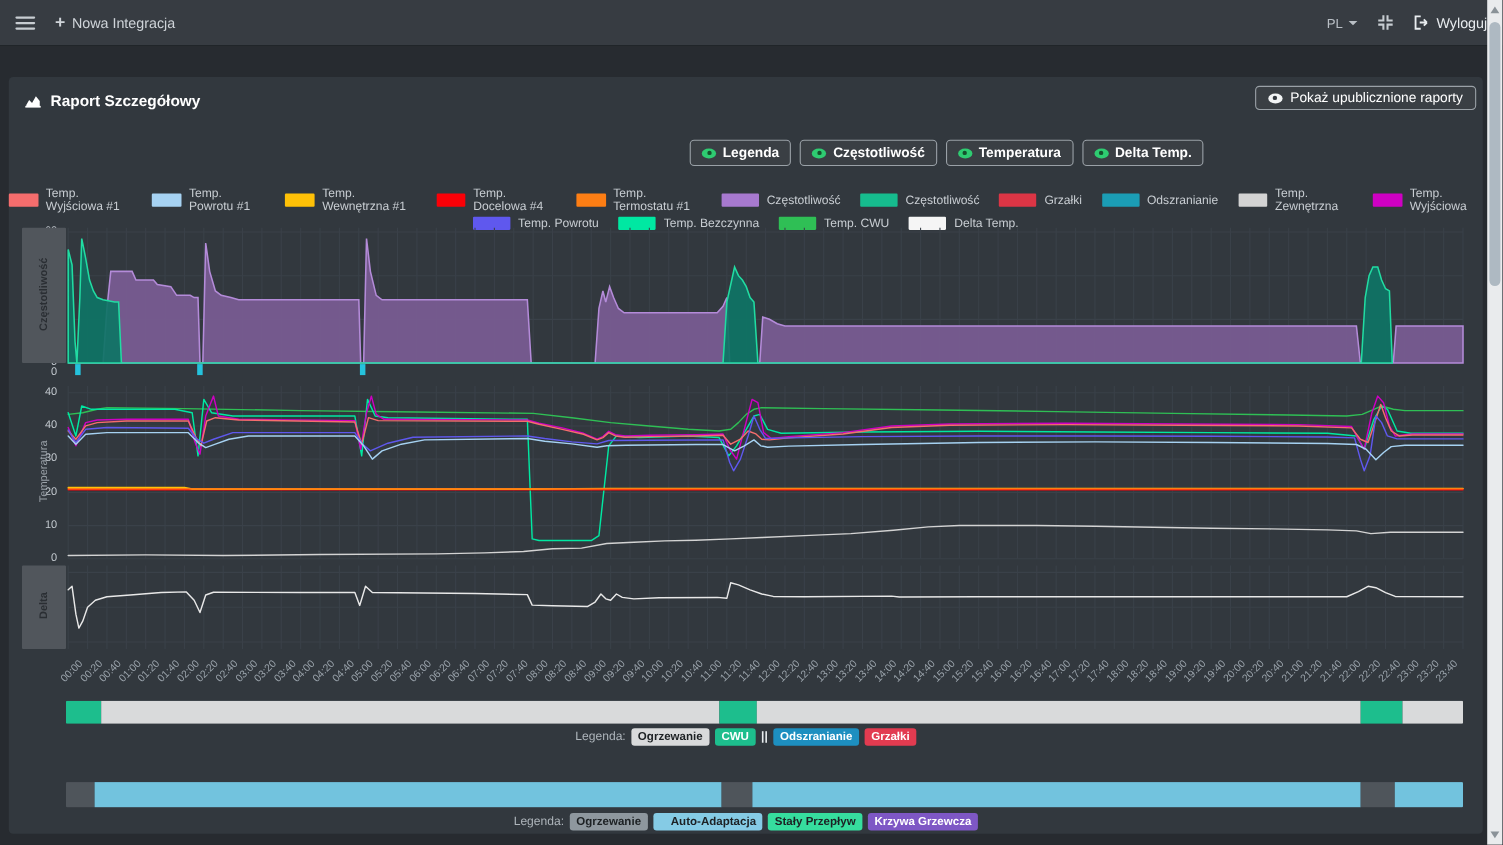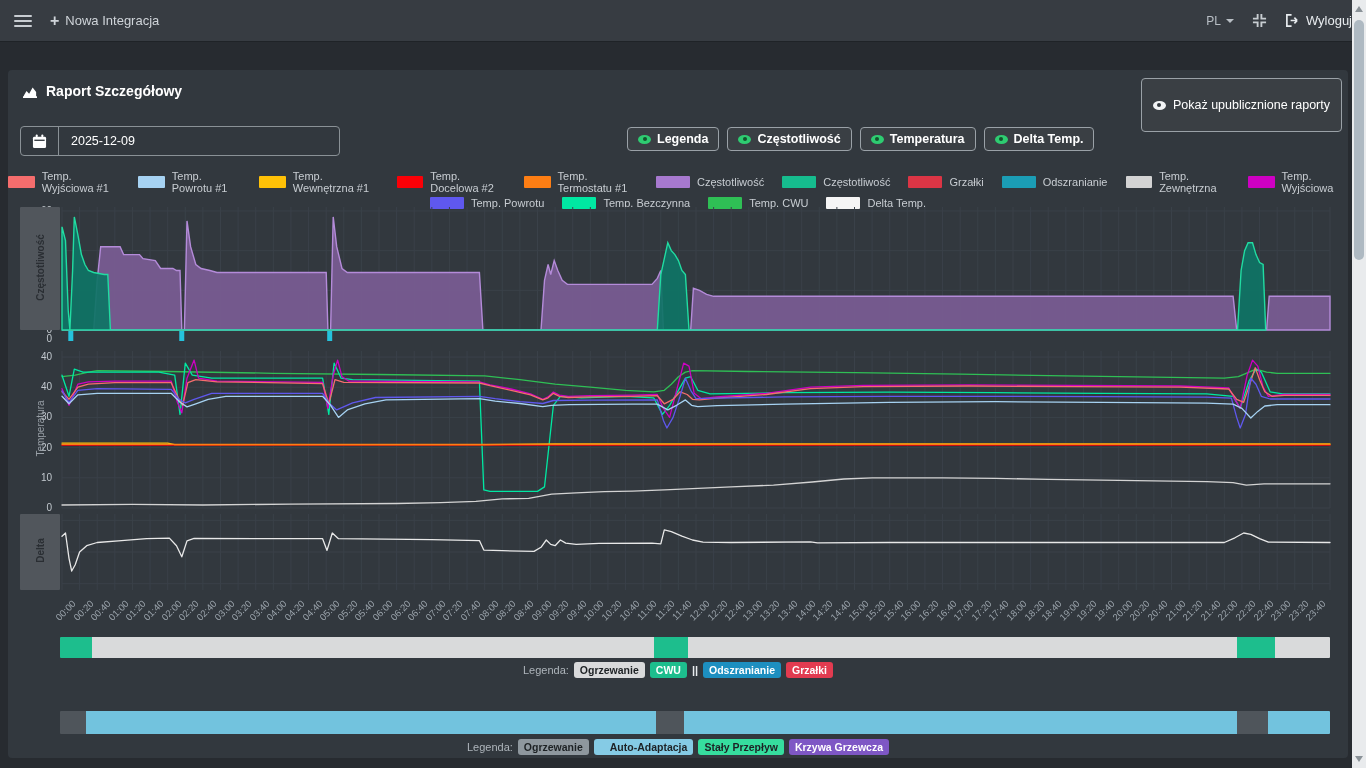--- a/index.html
+++ b/index.html
@@ -20,21 +20,21 @@
   .caret { width:0; height:0; border-left:4px solid transparent; border-right:4px solid transparent; border-top:4px solid #b9bfc5; }
   .iconbtn { display:flex; align-items:center; gap:6px; color:#e8ecef; font-size:13px; cursor:pointer; }
 
   
   .panel { position:absolute; left:8px; top:70px; width:1340px; height:688px;
     background:#32383e; border-radius:4px; }
   .panel-title { position:absolute; left:14px; top:13px; display:flex; align-items:center; gap:8px;
     color:#fff; font-size:14px; font-weight:bold; }
   .hdr-buttons { position:absolute; right:6px; top:8px; display:flex; gap:6px; }
   .btn { display:flex; align-items:center; gap:7px; font-size:12.5px; border-radius:4px;
-    padding:19px 11px; cursor:pointer; white-space:nowrap; border:1px solid transparent; }
+    padding:3px 11px; cursor:pointer; white-space:nowrap; border:1px solid transparent; }
   .btn-dark { background:#3a3f44; border-color:#9aa1a7; color:#fff; }
   .btn-blue { background:#1e9cd8; border-color:#1787bd; color:#fff; font-weight:bold; }
 
   
   .dategroup { position:absolute; left:12px; top:56px; width:320px; height:30px;
     border:1px solid #8a9196; border-radius:4px; display:flex; align-items:center; }
   .dategroup .cal { width:38px; display:flex; justify-content:center; align-items:center;
     border-right:1px solid #8a9196; height:100%; cursor:pointer; }
   .dategroup input { background:transparent; border:none; outline:none; color:#fff;
     font-size:12.5px; padding:0 12px; width:276px; font-family:"Liberation Sans",sans-serif; }
@@ -129,31 +129,20 @@
       <span>Raport Szczegółowy</span>
     </div>
 
     <div class="hdr-buttons">
       <div class="btn btn-dark">
         <span class="eye white"></span>
         <span>Pokaż upublicznione raporty</span>
       </div>
     </div>
 
-    <div class="dategroup">
-      <span class="cal">
-        <svg width="15" height="15" viewBox="0 0 16 16">
-            <rect x="1" y="3" width="14" height="12" rx="1.5" fill="#fff"></rect>
-            <rect x="4" y="0.5" width="2" height="4" rx="0.8" fill="#fff"></rect>
-            <rect x="10" y="0.5" width="2" height="4" rx="0.8" fill="#fff"></rect>
-            <rect x="2.5" y="6" width="11" height="1.4" fill="#32383e"></rect>
-          </svg>
-      </span>
-      <input readonly="" value="2025-12-09" style="">
-    </div>
 
     <div class="toggles" id="toggles">
         <div class="tbtn">
           <span class="eye"></span>
           <span>Legenda</span>
         </div>
         <div class="tbtn">
           <span class="eye"></span>
           <span>Częstotliwość</span>
         </div>
@@ -176,21 +165,21 @@
           <div class="legend-item">
             <span class="sw" style="background: rgb(166, 210, 242);"></span>
             <span class="lb">Temp. Powrotu #1</span>
           </div>
           <div class="legend-item">
             <span class="sw" style="background: rgb(255, 193, 7);"></span>
             <span class="lb">Temp. Wewnętrzna #1</span>
           </div>
           <div class="legend-item">
             <span class="sw" style="background: rgb(251, 0, 7);"></span>
-            <span class="lb">Temp. Docelowa #2</span>
+            <span class="lb">Temp. Docelowa #4</span>
           </div>
           <div class="legend-item">
             <span class="sw" style="background: rgb(253, 126, 20);"></span>
             <span class="lb">Temp. Termostatu #1</span>
           </div>
           <div class="legend-item">
             <span class="sw" style="background: rgb(167, 121, 207);"></span>
             <span class="lb">Częstotliwość</span>
           </div>
           <div class="legend-item">

